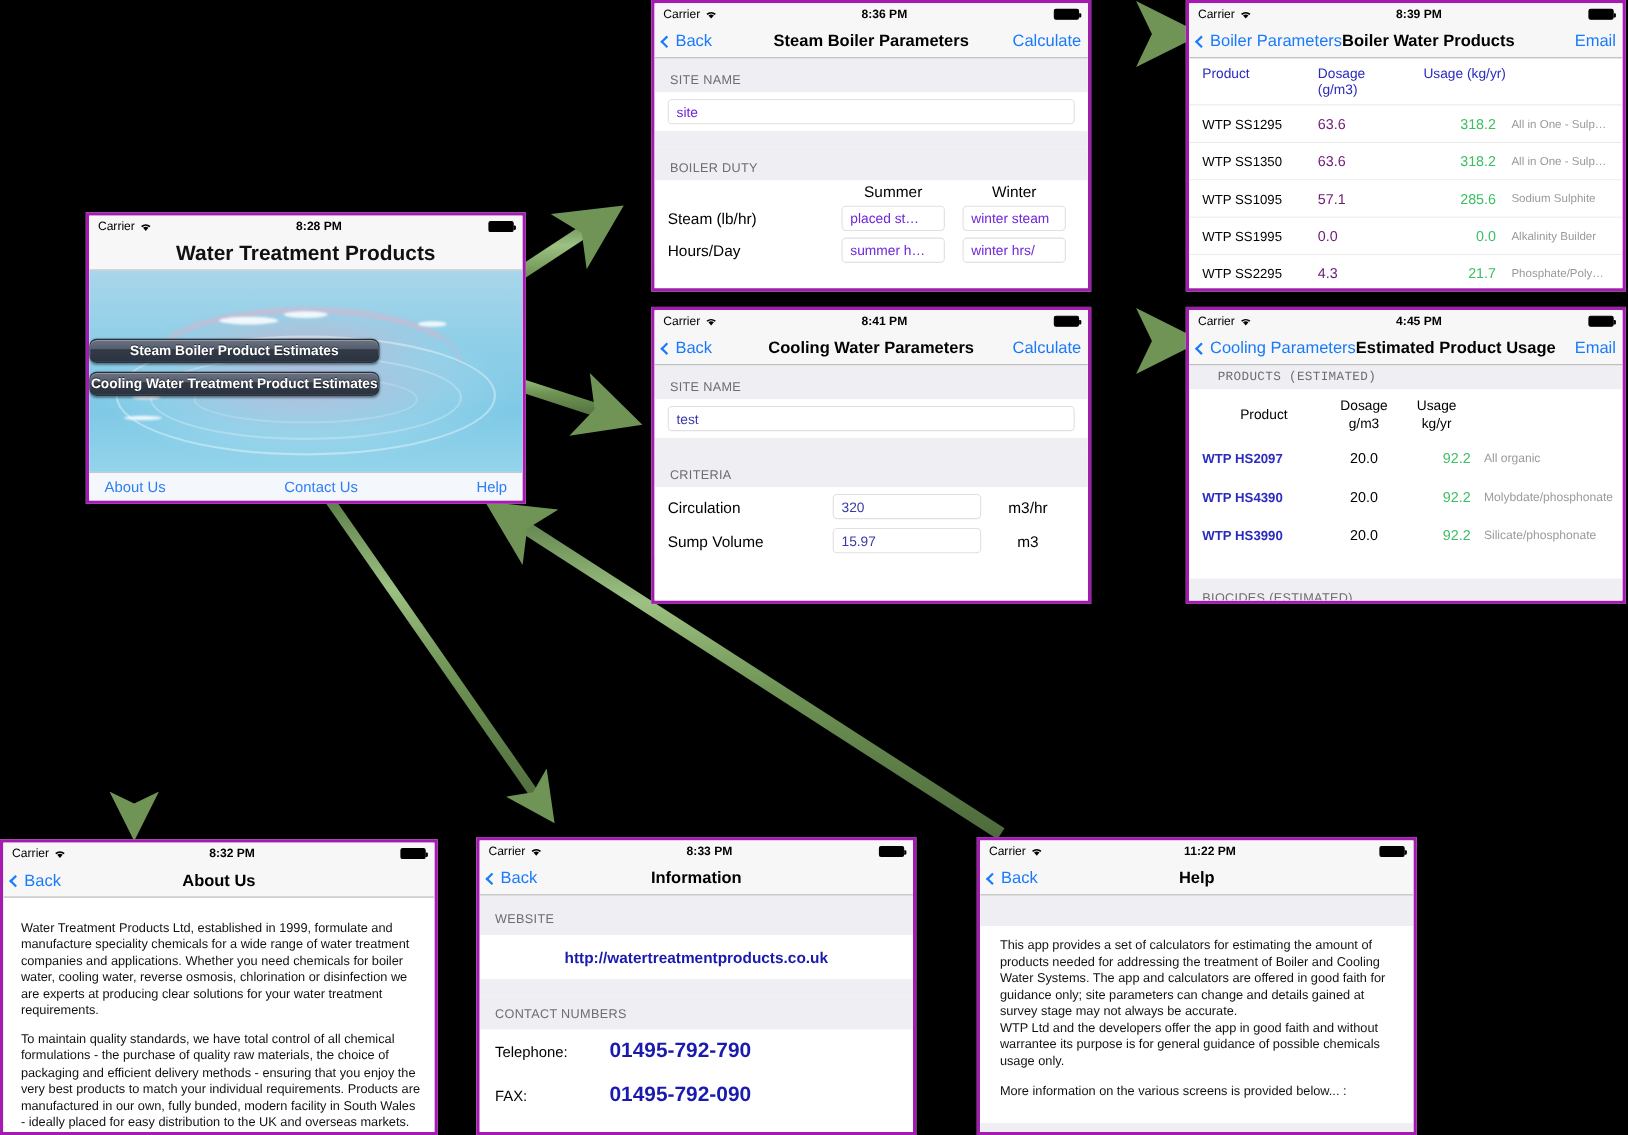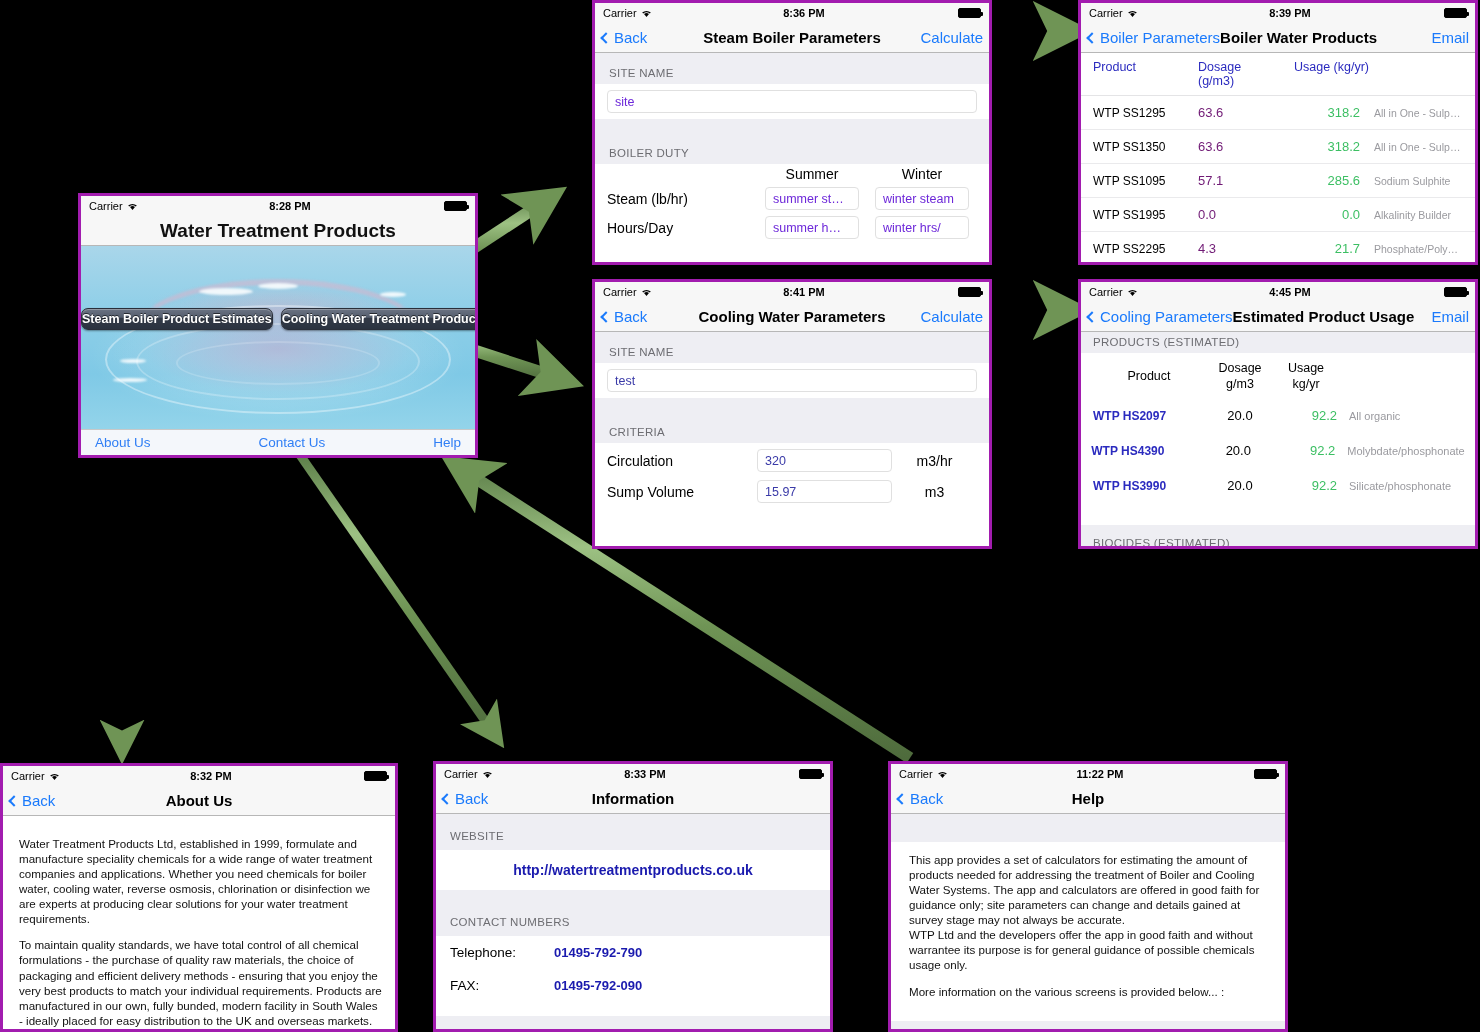--- a/index.html
+++ b/index.html
@@ -116,21 +116,21 @@
     border-left:4px solid rgba(200,185,215,.35);
     border-right:4px solid rgba(200,185,215,.35);
     filter: blur(1px);
   }
   .glint {
     position:absolute; background:rgba(255,255,255,.85);
     border-radius:50%; filter: blur(1.2px);
   }
   .menu-btns {
     position:absolute; left:0; right:0; top:34%;
-    display:flex; flex-direction:row; align-items:flex-start; gap:8px;
+    display:flex; flex-direction:column; align-items:flex-start; gap:8px;
   }
   .mbtn {
     width:264px; height:22px;
     display:flex; align-items:center; justify-content:center;
     background: linear-gradient(180deg,#6b7383 0%, #545d6d 42%, #333a47 44%, #2b3340 100%);
     border:1px solid #2a2f3a; border-radius:7px;
     color:#fff; font-size:12.5px; font-weight:bold;
     text-shadow: 0 -1px 0 rgba(0,0,0,.6);
     cursor:pointer;
     box-shadow: inset 0 1px 0 rgba(255,255,255,.28), 0 1px 2px rgba(0,0,0,.4);
@@ -151,36 +151,36 @@
   .res-hdr span { color:#2b2bbf; font-size:12.5px; }
   .res-row { display:flex; align-items:center; padding:9px 12px; background:#fff;
              border-bottom:1px solid #eaeaec; }
   .c-prod { flex:0 0 105px; font-size:12px; color:#000; }
   .c-dose { flex:0 0 82px; text-align:left; font-size:13px; color:#701a75; }
   .c-use  { flex:0 0 80px; text-align:right; font-size:13px; color:#3cbf63; }
   .c-desc { flex:1; padding-left:14px; font-size:10.5px; color:#9a9a9f; white-space:nowrap; overflow:hidden; text-overflow:ellipsis;}
 
   .eu-hdr { display:flex; padding:8px 12px 6px 12px; background:#fff; }
   .eu-hdr .h { font-size:12.5px; color:#000; text-align:center; line-height:1.25; }
-  .eu-row { display:flex; align-items:center; padding:10px 12px; background:#fff;justify-content:center; }
+  .eu-row { display:flex; align-items:center; padding:10px 12px; background:#fff; }
   .e-prod { flex:0 0 112px; font-size:12px; color:#2b2bbf; font-weight:bold; }
   .e-dose { flex:0 0 70px; text-align:center; font-size:13px; color:#000; }
   .e-use  { flex:0 0 62px; text-align:right; font-size:13px; color:#3cbf63; }
   .e-desc { flex:1; padding-left:12px; font-size:11px; color:#9a9a9f; }
 
   
   .bodytext {
     background:#fff; padding: 10px 12px; font-size:11.6px; color:#111; line-height:1.30;
   }
   .bodytext p { margin:0 0 11px 4px; }
   .bodytext p:last-child { margin-bottom:0; }
   .weblink { text-align:center; color:#1a1aae; font-weight:bold; font-size:14px; padding:12px; background:#fff; cursor:pointer;}
   .contact-row { display:flex; align-items:center; background:#fff; padding:9px 14px; }
   .contact-row .lbl { flex:0 0 104px; font-size:13.5px; color:#000; }
-  .contact-row .val { font-size:13px; font-weight:bold; color:#1a1aae; cursor:pointer; }
+  .contact-row .val { font-size:19px; font-weight:bold; color:#1a1aae; cursor:pointer; }
 
   
   .arrows { position:absolute; inset:0; pointer-events:none; }
 </style>
 </head>
 <body>
 
 <div id="stage">
 
   <svg class="arrows" width="1480" height="1032">
@@ -308,21 +308,21 @@
 
       <div class="colhdr">
         <div style="flex:0 0 150px;"></div>
         <div style="flex:0 0 110px; text-align:center; font-size:14px;">Summer</div>
         <div style="flex:0 0 110px; text-align:center; font-size:14px;">Winter</div>
       </div>
 
       <div class="row">
         <div class="row-label">Steam (lb/hr)</div>
         <div style="flex:0 0 110px; padding:0 8px;">
-            <div class="tfield ph">summer st…</div>
+            <div class="tfield ph">placed st…</div>
           </div>
         <div style="flex:0 0 110px; padding:0 8px;">
             <div class="tfield ph">winter steam</div>
           </div>
       </div>
 
       <div class="row">
         <div class="row-label">Hours/Day</div>
         <div style="flex:0 0 110px; padding:0 8px;">
             <div class="tfield ph">summer h…</div>
@@ -475,21 +475,21 @@
         <div class="nav-flow">
           <div class="nav-back">
             <span class="chevron"></span>
             <span>Cooling Parameters</span>
           </div>
           <div class="nav-center-inline">Estimated Product Usage</div>
           <div class="nav-right">Email</div>
         </div>
       </div>
 
-      <div class="grp-head" style="padding:4px 12px 5px 12px;">PRODUCTS (ESTIMATED)</div>
+      <div class="grp-head" style="padding:4px 12px 5px 26px;font-family:Liberation Mono, monospace;">PRODUCTS (ESTIMATED)</div>
 
       <div class="eu-hdr">
         <div class="h" style="flex:0 0 112px; align-self:center;">Product</div>
         <div style="flex:0 0 70px; text-align:center;">
           <div class="h">Dosage</div>
           <div class="h">g/m3</div>
         </div>
         <div style="flex:0 0 62px; text-align:center;">
           <div class="h">Usage</div>
           <div class="h">kg/yr</div>

